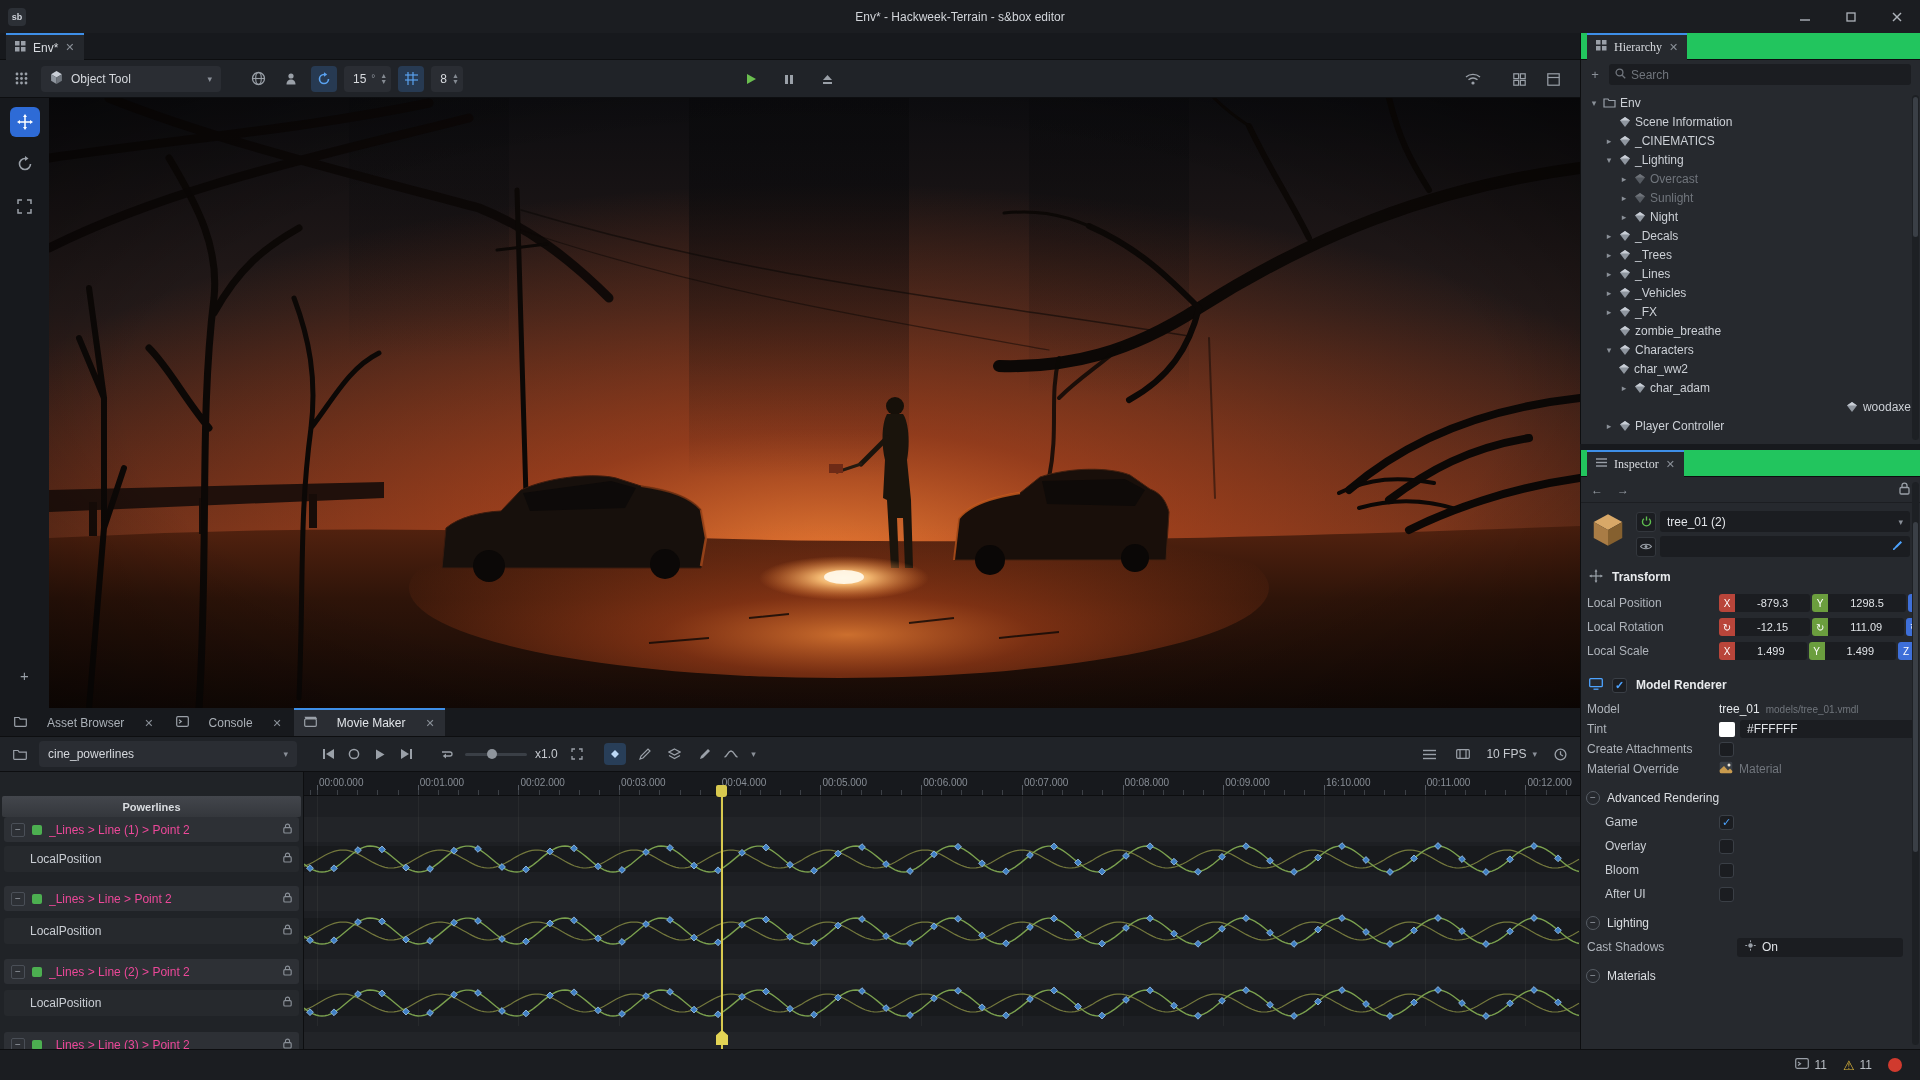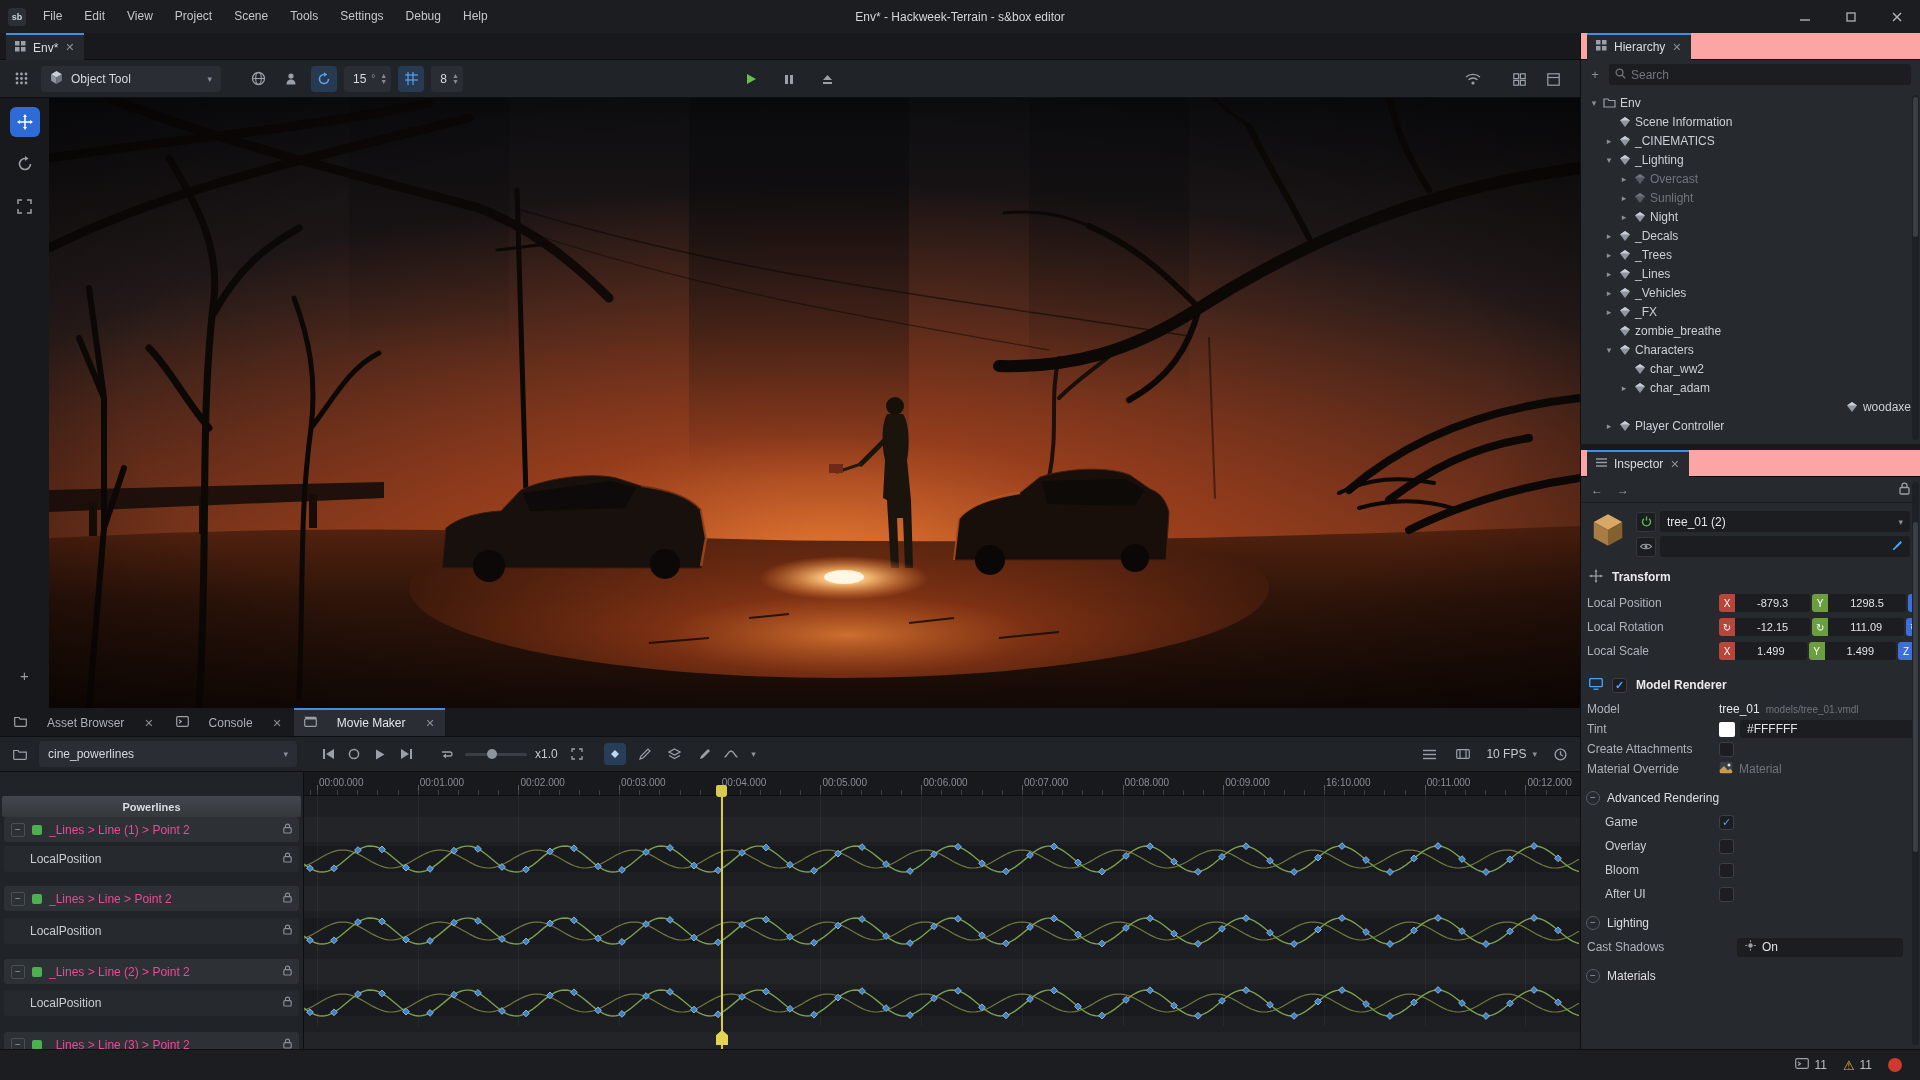--- a/index.html
+++ b/index.html
@@ -41,21 +41,21 @@
   #lt-plus { margin-top:auto; margin-bottom:18px; font-size:15px; color:#9aa0a8; }
 
   
   #viewport { position:absolute; top:98px; left:49px; width:1531px; height:610px; background:#000; overflow:hidden; }
   #viewport svg { display:block; width:100%; height:100%; }
 
   
   .side-panel { position:absolute; left:1580px; width:340px; background:#26292e; border-left:1px solid #0d0e10; overflow:hidden; }
   #hierarchy-panel { top:33px; height:411px; }
   #inspector-panel { top:450px; height:599px; }
-  .panel-tabbar { height:27px; background:#fca5a5; border-bottom:1px solid #0d0e10; display:flex; align-items:center; }
+  .panel-tabbar { height:27px; background:#22c55e; border-bottom:1px solid #0d0e10; display:flex; align-items:center;font-family:Liberation Serif, serif; }
   .panel-tab { height:27px; display:inline-flex; align-items:center; gap:7px; padding:0 9px; margin-left:6px; background:#26292e; border-top:2px solid #3e8fe8; color:#d9dce1; }
 
   .search-row { height:29px; display:flex; align-items:center; gap:5px; padding:0 9px 0 5px; }
   .plus-btn { width:18px; text-align:center; color:#8a9098; font-size:13px; }
   .search-box { flex:1; height:21px; background:#1b1d21; border-radius:3px; display:flex; align-items:center; gap:5px; padding:0 6px; }
   .search-box input { flex:1; background:transparent; border:none; outline:none; color:#c8ccd2; font-family:inherit; font-size:12px; }
   .search-box input::placeholder { color:#70757c; }
 
   #h-tree { position:absolute; top:60px; left:0; right:9px; bottom:0; }
   .h-row { height:19px; display:flex; align-items:center; color:#ccd0d6; white-space:nowrap; }
@@ -152,31 +152,20 @@
   .err-dot { width:14px; height:14px; border-radius:50%; background:#d03a2e; }
   .warn-glyph { color:#e2b93b; font-size:13px; }
 </style>
 </head>
 <body>
 
 <div id="root">
 
   <header id="titlebar">
     <div class="logo">sb</div>
-    <nav id="menus">
-        <div class="menu-item">File</div>
-        <div class="menu-item">Edit</div>
-        <div class="menu-item">View</div>
-        <div class="menu-item">Project</div>
-        <div class="menu-item">Scene</div>
-        <div class="menu-item">Tools</div>
-        <div class="menu-item">Settings</div>
-        <div class="menu-item">Debug</div>
-        <div class="menu-item">Help</div>
-      </nav>
     <div id="win-title">Env* - Hackweek-Terrain - s&amp;box editor</div>
     <div id="winbtns">
       <div class="winbtn">
           <svg width="10" height="10">
             <line x1="0" y1="8" x2="10" y2="8" stroke="currentColor" stroke-width="1.4"></line>
           </svg>
         </div>
       <div class="winbtn">
           <svg width="10" height="10">
             <rect x="1" y="1" width="8" height="8" fill="none" stroke="currentColor" stroke-width="1.3"></rect>
@@ -614,21 +603,21 @@
         <div class="h-row" style="padding-left: 21px;">
           <span class="h-arrow">▾</span>
           <span class="h-icon">
             <svg width="12" height="12" viewBox="0 0 12 12">
               <polygon points="6,1 11,4.5 6,11 1,4.5" fill="#8f969f"></polygon>
               <polygon points="6,1 11,4.5 1,4.5" fill="#c9ced6"></polygon>
             </svg>
           </span>
           <span class="h-label">Characters</span>
         </div>
-        <div class="h-row" style="padding-left: 36px;">
+        <div class="h-row" style="padding-left: 20px;">
           <span class="h-arrow"></span>
           <span class="h-icon">
             <svg width="12" height="12" viewBox="0 0 12 12">
               <polygon points="6,1 11,4.5 6,11 1,4.5" fill="#8f969f"></polygon>
               <polygon points="6,1 11,4.5 1,4.5" fill="#c9ced6"></polygon>
             </svg>
           </span>
           <span class="h-label">char_ww2</span>
         </div>
         <div class="h-row" style="padding-left: 36px;">

